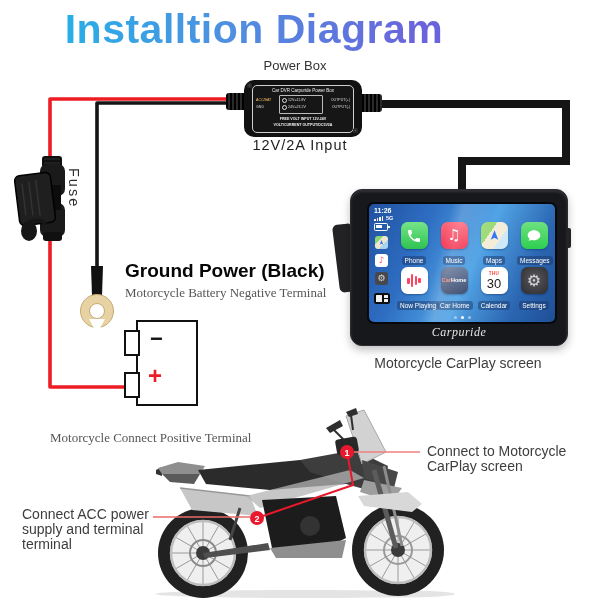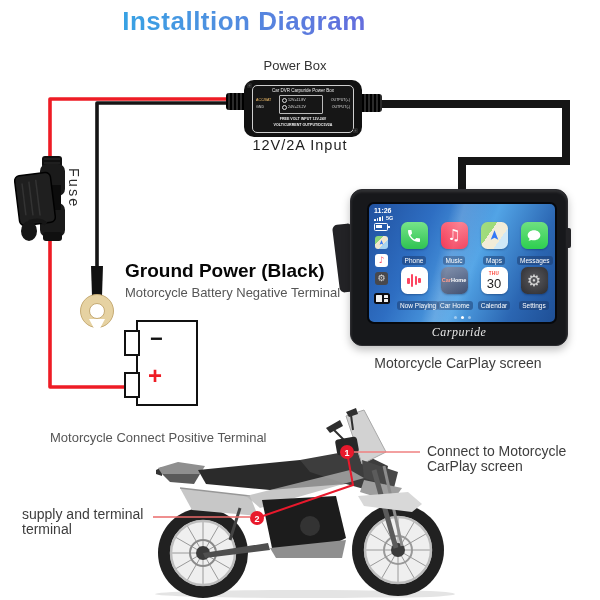--- a/index.html
+++ b/index.html
@@ -1,25 +1,25 @@
 <!DOCTYPE html>
 <html><head>
 <meta charset="utf-8">
 <style>
   html,body{margin:0;padding:0;background:#fff;}
   .canvas{position:relative;width:600px;height:600px;background:#fff;overflow:hidden;
           font-family:"Liberation Sans",sans-serif;}
   .abs{position:absolute;}
-  .title{left:6px;top:6px;width:476px;text-align:center;font-size:26px;font-weight:700;
+  .title{left:16px;top:6px;width:476px;text-align:center;font-size:41px;font-weight:700;
          letter-spacing:0.5px;
          background:linear-gradient(90deg,#25b1e7 8%,#4f8fe0 45%,#6b63dc 85%);
          -webkit-background-clip:text;background-clip:text;color:transparent;}
   .smlabel{color:#333;font-size:13px;}
   .heading{font-size:19px;font-weight:700;color:#060606;}
-  .subheading{font-size:13px;color:#565656;}
+  .subheading{font-size:13px;color:#565656;font-family:Liberation Serif, serif;}
   .callout-text{font-size:14px;color:#3d3d3d;line-height:15px;}
   
   .pbox{left:244px;top:80px;width:118px;height:57px;background:#111;border-radius:10px;z-index:3;}
   .pbox .panel{position:absolute;left:8px;top:5px;width:100px;height:46px;border:1px solid #cfcfcf;
                border-radius:5px;background:#161616;color:#eee;overflow:hidden;}
   .pbox .ptitle{display:block;text-align:center;font-size:4.5px;margin-top:1.5px;white-space:nowrap;}
   .prow{position:absolute;font-size:3.6px;color:#ddd;white-space:nowrap;}
   .optbox{position:absolute;left:26px;top:9px;width:40px;height:17px;border:0.5px solid #bbb;
           border-radius:1px;font-size:3.6px;color:#ddd;padding-left:2px;}
   .radio{display:inline-block;width:3px;height:3px;border:0.5px solid #ddd;border-radius:50%;
@@ -351,17 +351,18 @@
       <circle cx="107" cy="118" r="7" fill="#e8192c"></circle>
       <text x="107" y="121.5" text-anchor="middle" font-size="9" font-weight="bold" fill="#fff" font-family="Liberation Sans, sans-serif">2</text>
     </g>
   </svg>
 
   <div class="abs callout-text z3" style="left:427px;top:444px;width:160px;">
     <div>Connect to Motorcycle</div>
     <div>CarPlay screen</div>
   </div>
   <div class="abs callout-text z3" style="left:22px;top:507px;width:150px;">
+    <div>Connect ACC power</div>
     <div>supply and terminal</div>
     <div>terminal</div>
   </div>
 
 </div>
 
 </body></html>

